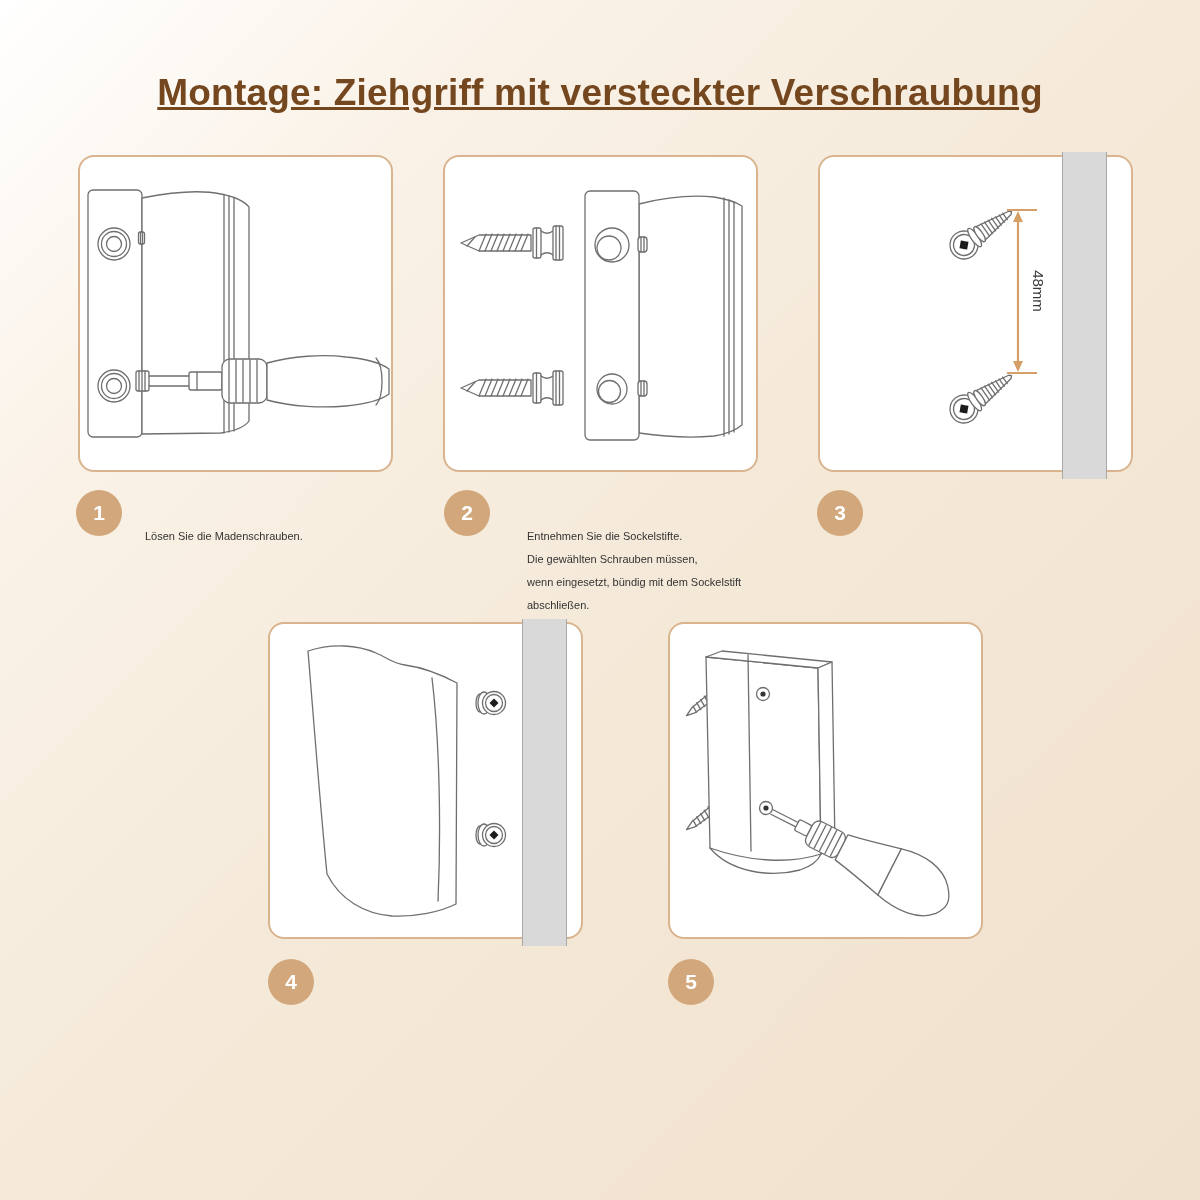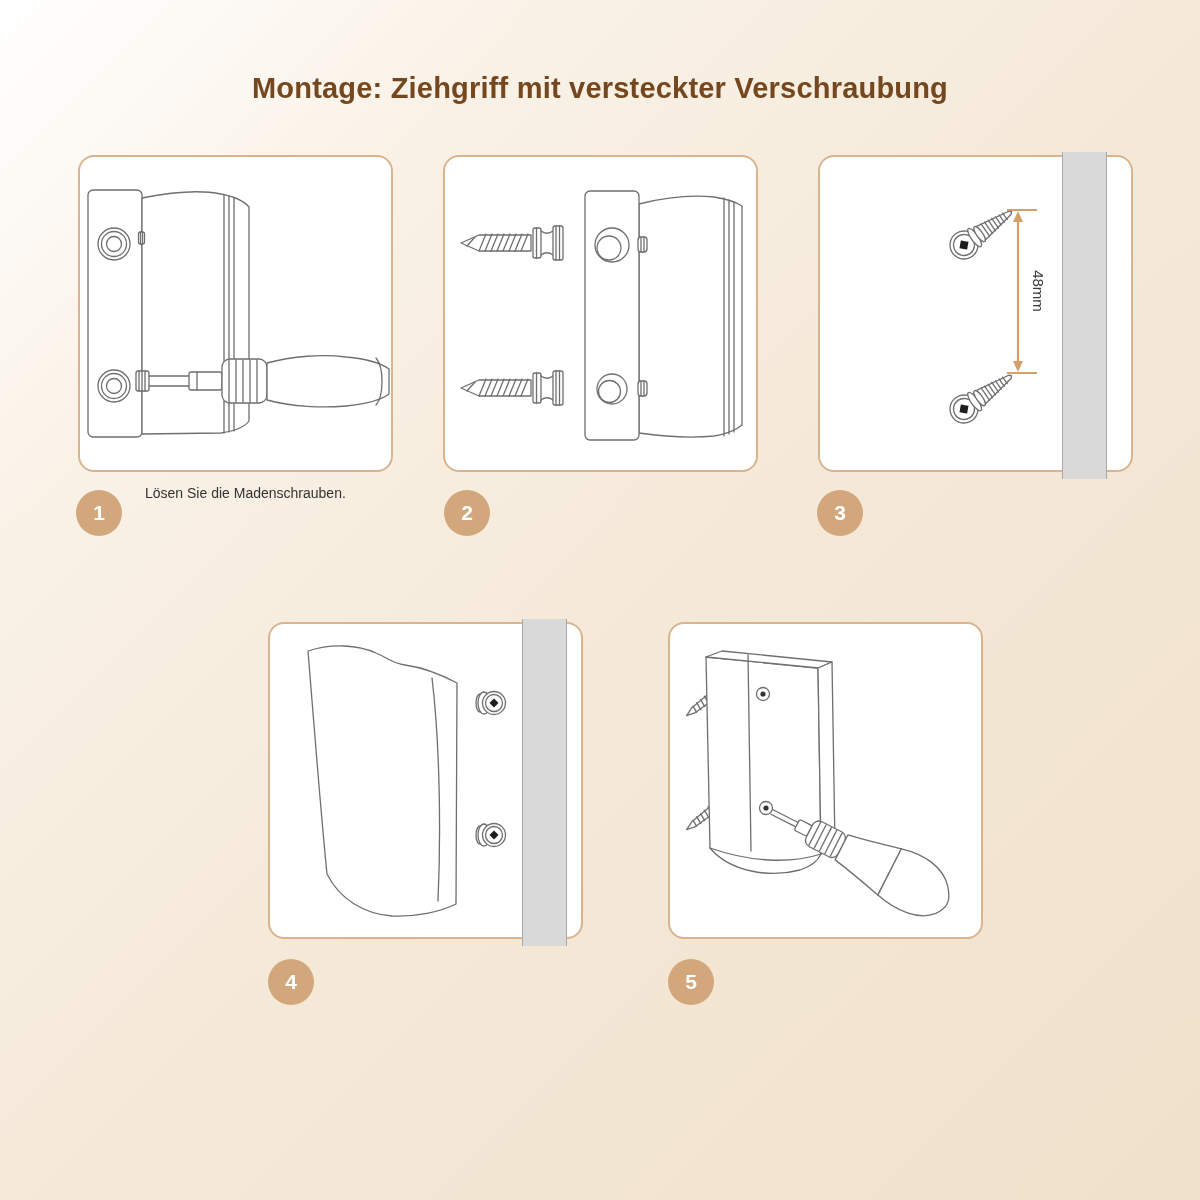--- a/index.html
+++ b/index.html
@@ -3,42 +3,44 @@
 <meta charset="utf-8">
 <style>
   html,body { margin:0; padding:0; }
   body { font-family:"Liberation Sans", sans-serif; }
   .canvas {
     position:relative; width:1200px; height:1200px; overflow:hidden;
     background: linear-gradient(135deg, #ffffff 0%, #faf2e7 22%, #f4e8d7 55%, #f0e1cc 100%);
   }
   .title {
     position:absolute; top:72px; left:0; width:100%;
-    text-align:center; font-size:29px; font-weight:bold; color:#74471f;
+    text-align:center; font-size:37px; font-weight:bold; color:#74471f;
     letter-spacing:0.2px;
+    text-decoration:underline;
   }
   .panel {
     position:absolute; width:315px; height:317px; background:#ffffff;
     border:2px solid #d9b48e; border-radius:16px; box-sizing:border-box;
   }
   .panel svg { position:absolute; left:0; top:0; width:100%; height:100%; }
   .strip {
     position:absolute; top:-5px; height:327px; width:45px;
     background:#d9d9d9;
     border-left:1.5px solid #a8a8a8; border-right:1.5px solid #a8a8a8;
     box-sizing:border-box;
   }
   .step-circle {
     position:absolute; width:46px; height:46px; border-radius:50%;
     background:#d2a77b; color:#ffffff; font-weight:bold; font-size:21px;
     display:flex; align-items:center; justify-content:center;
   }
   .step-text {
-    position:absolute; font-size:14px; line-height:23px; color:#333333;
+    position:absolute; font-size:11px; line-height:23px; color:#333333;
     white-space:pre-line;
+    margin-top:43px;
   }
   .logo { position:absolute; left:930px; top:1124px; width:210px; height:62px; }
   .logo-text {
     position:absolute; left:26px; top:6px; font-size:40px; color:#bf7940;
     letter-spacing:1px;
   }
   .logo-line-top { position:absolute; left:53px; top:8px; width:95px; height:2px; background:#8c4a1e; }
   .logo-line-bottom { position:absolute; left:22px; top:52px; width:164px; height:2px; background:#8c4a1e; }
   .lineart { stroke:#6f6f6f; stroke-width:1.3; fill:none; stroke-linecap:round; stroke-linejoin:round; }
   .whitefill { fill:#ffffff; }
@@ -227,20 +229,24 @@
   </div>
 
   <div class="step-circle" style="left:76px; top:490px;">
     <span>1</span>
   </div>
   <div class="step-text" style="left:145px; top:482px; width:300px;">Lösen Sie die Madenschrauben.</div>
 
   <div class="step-circle" style="left:444px; top:490px;">
     <span>2</span>
   </div>
+  <div class="step-text" style="left:527px; top:482px; width:310px;">Entnehmen Sie die Sockelstifte.
+Die gewählten Schrauben müssen,
+wenn eingesetzt, bündig mit dem Sockelstift
+abschließen.</div>
 
   <div class="step-circle" style="left:817px; top:490px;">
     <span>3</span>
   </div>
 
   <div class="step-circle" style="left:268px; top:959px;">
     <span>4</span>
   </div>
 
   <div class="step-circle" style="left:668px; top:959px;">

